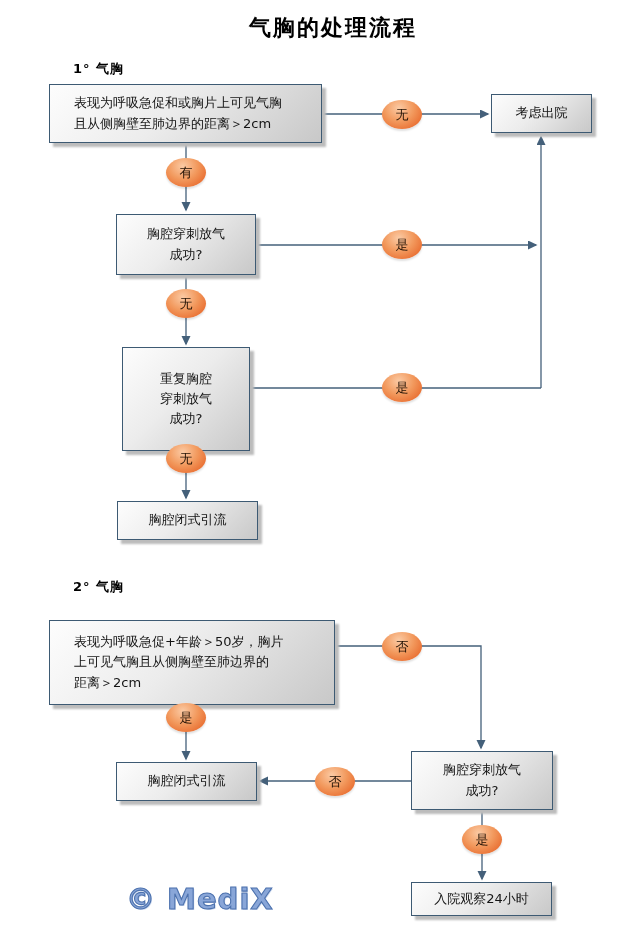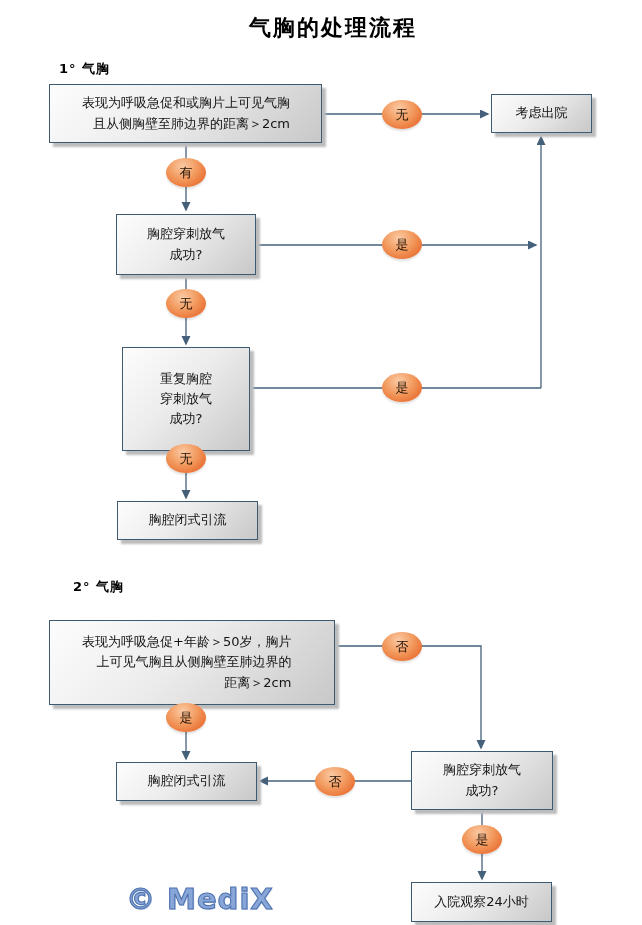--- a/index.html
+++ b/index.html
@@ -16,21 +16,21 @@
   }
   .box{
     position:absolute;box-sizing:border-box;
     border:1.5px solid #3d5a73;
     background:linear-gradient(135deg,#fdfdfd 0%,#ececec 45%,#c8c8c8 100%);
     box-shadow:4px 4px 2px #bcbcbc;
     display:flex;align-items:center;justify-content:center;
     font-size:13px;color:#141414;line-height:1.55;
     text-align:center;white-space:pre-line;
   }
-  .box.left-text{justify-content:flex-start;text-align:right;padding-left:32px;padding-right:6px;}
+  .box.left-text{justify-content:flex-start;text-align:left;padding-left:24px;padding-right:6px;}
   .ellipse{
     position:absolute;width:40px;height:29px;border-radius:50%;
     background:radial-gradient(ellipse at 42% 28%,#fbcaa4 0%,#f2995d 45%,#e4571a 100%);
     box-shadow:0 2px 2px rgba(0,0,0,0.12);
     display:flex;align-items:center;justify-content:center;
     font-size:13px;color:#221104;
   }
   svg.lines{position:absolute;left:0;top:0;}
   .watermark{
     position:absolute;left:126px;top:882px;
@@ -60,21 +60,21 @@
       <path d="M541 388 V137" marker-end="url(#arw)"></path>
       <path d="M186 275 V344" marker-end="url(#arw)"></path>
       <path d="M186 429 V498" marker-end="url(#arw)"></path>
       <path d="M322 646 H481 V748" marker-end="url(#arw)"></path>
       <path d="M186 688 V759" marker-end="url(#arw)"></path>
       <path d="M411 781 H260" marker-end="url(#arw)"></path>
       <path d="M482 810 V879" marker-end="url(#arw)"></path>
     </g>
   </svg>
 
-  <div class="sec-label" style="left:59px;top:60px">1° 气胸</div>
+  <div class="sec-label" style="left:73px;top:60px">1° 气胸</div>
 
   <div class="box left-text" style="left:49px;top:84px;width:273px;height:59px">表现为呼吸急促和或胸片上可见气胸
 且从侧胸壁至肺边界的距离＞2cm</div>
 
   <div class="box" style="left:491px;top:94px;width:101px;height:39px">考虑出院</div>
 
   <div class="box" style="left:116px;top:214px;width:140px;height:61px">胸腔穿刺放气
 成功?</div>
 
   <div class="box" style="left:122px;top:347px;width:128px;height:104px">重复胸腔
@@ -94,21 +94,21 @@
 
   <div class="box left-text" style="left:49px;top:620px;width:286px;height:85px">表现为呼吸急促+年龄＞50岁，胸片
 上可见气胸且从侧胸壁至肺边界的
 距离＞2cm</div>
 
   <div class="box" style="left:411px;top:751px;width:142px;height:59px">胸腔穿刺放气
 成功?</div>
 
   <div class="box" style="left:116px;top:762px;width:141px;height:39px">胸腔闭式引流</div>
 
-  <div class="box" style="left:411px;top:882px;width:141px;height:40px">入院观察24小时</div>
+  <div class="box" style="left:411px;top:882px;width:141px;height:34px">入院观察24小时</div>
 
   <div class="ellipse" style="left:382px;top:632px">否</div>
   <div class="ellipse" style="left:166px;top:703px">是</div>
   <div class="ellipse" style="left:315px;top:767px">否</div>
   <div class="ellipse" style="left:462px;top:825px">是</div>
 
   <div class="watermark">© MediX</div>
 
 </div>
 

